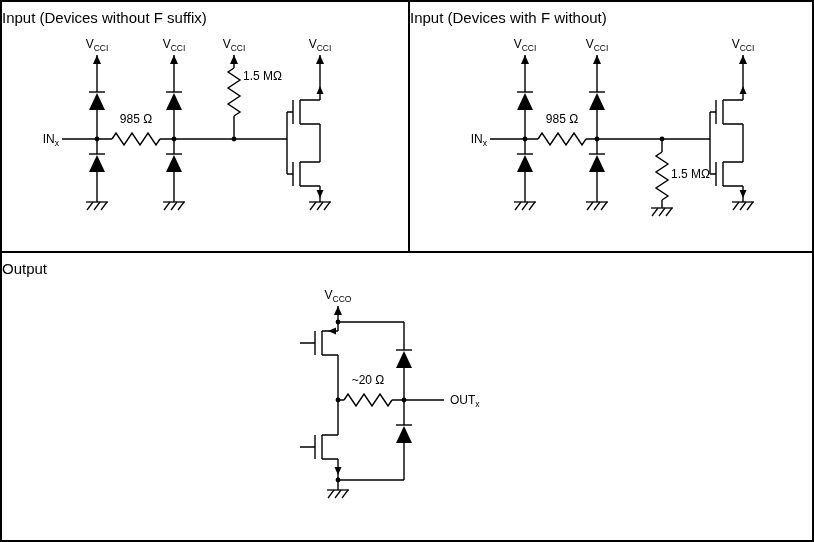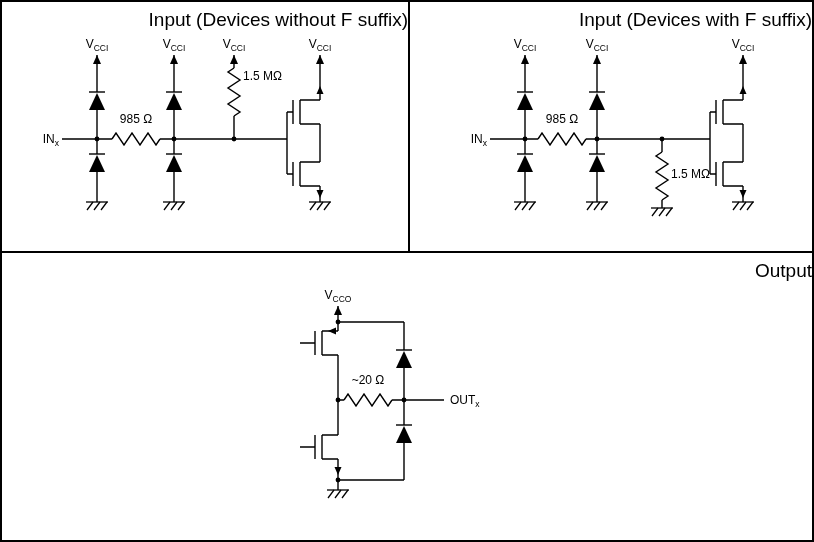--- a/index.html
+++ b/index.html
@@ -16,22 +16,22 @@
     background: #fff;
     overflow: hidden;
   }
   .panel { position: absolute; background: #fff; }
   #p-tl { left: 0; top: 0; width: 408px; height: 251px; border-right: 2px solid #000; border-bottom: 2px solid #000; }
   #p-tr { left: 408px; top: 0; width: 402px; height: 251px; border-bottom: 2px solid #000; }
   #p-bot { left: 0; top: 251px; width: 810px; height: 367px; }
   .panel-title {
     position: absolute;
     top: 7px; left: 0; right: 0;
-    text-align: right;
-    font-size: 19px;
+    text-align: left;
+    font-size: 15px;
     color: #000;
   }
   svg.circuit { position: absolute; top: 0; left: 0; }
   .w { stroke: #000; stroke-width: 1.4; fill: none; }
   .circuit text { font-size: 12px; fill: #000; font-family: "Liberation Sans", sans-serif; }
   .circuit .sub { font-size: 8.5px; }
   .dot { fill: #000; stroke: none; }
 </style>
 </head>
 <body>
@@ -97,21 +97,21 @@
       <text x="232" y="46" text-anchor="middle"><tspan>V</tspan><tspan class="sub" dy="3">CCI</tspan></text>
       <text x="318" y="46" text-anchor="middle"><tspan>V</tspan><tspan class="sub" dy="3">CCI</tspan></text>
 
       <text x="57" y="141" text-anchor="end"><tspan>IN</tspan><tspan class="sub" dy="3">x</tspan></text>
       <text x="134" y="121" text-anchor="middle">985 Ω</text>
       <text x="241" y="78" text-anchor="start">1.5 MΩ</text>
     </svg>
   </div>
 
   <div class="panel" id="p-tr">
-    <div class="panel-title">Input (Devices with F suffix)</div>
+    <div class="panel-title">Input (Devices with F without)</div>
     <svg class="circuit" width="402" height="249" viewBox="0 0 402 249">
       <path class="w" d="M115,53 V90 M115,108 V152 M115,170 V200 M187,53 V90 M187,108 V152 M187,170 V200 M252,137 V150 M252,198 V206 M333,53 V98 M333,122 V160 M333,184 V200 M80,137 H128 M176,137 H300 M300,110 V172 M300,110 H306 M300,172 H306"></path>
 
       <g>
         <path class="w" d="M306,98 V122 M313,98 V122 M313,98 H333 M313,122 H333"></path>
         <use href="#t-arrow-up" x="333" y="84"></use>
       </g>
       <g>
         <path class="w" d="M306,160 V184 M313,160 V184 M313,160 H333 M313,184 H333"></path>
         <use href="#t-arrow-down" x="333" y="196"></use>

